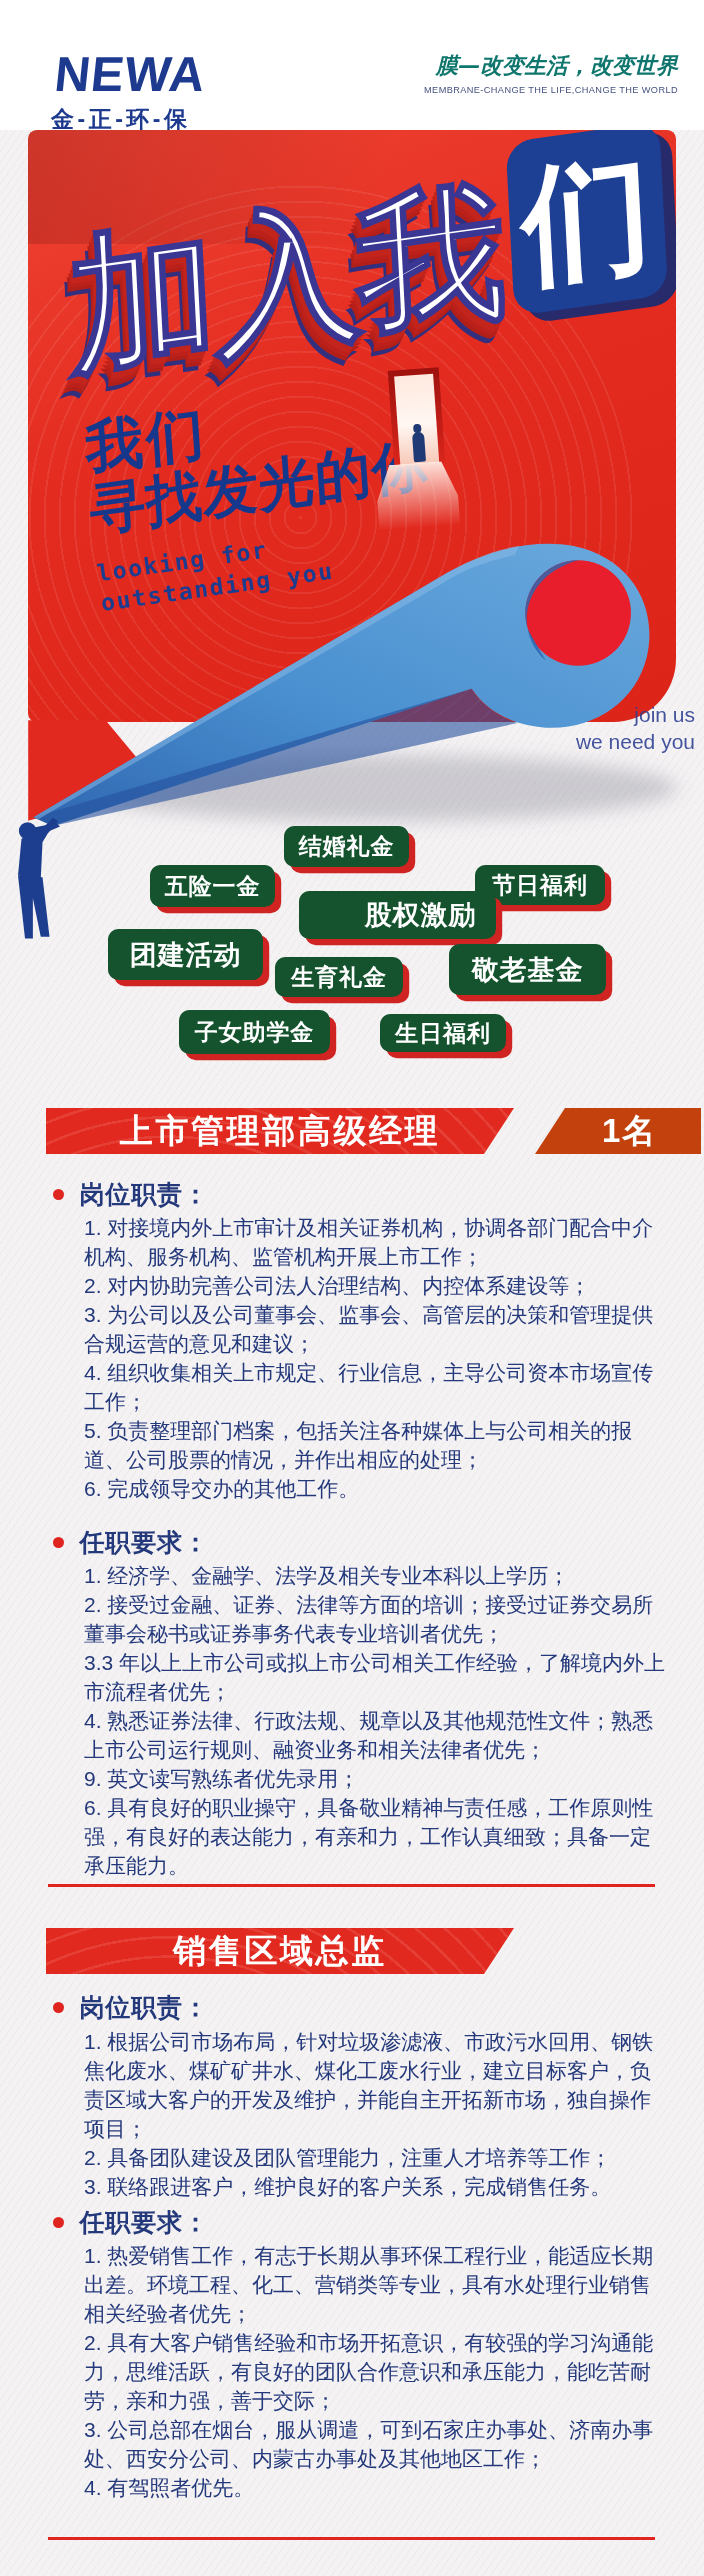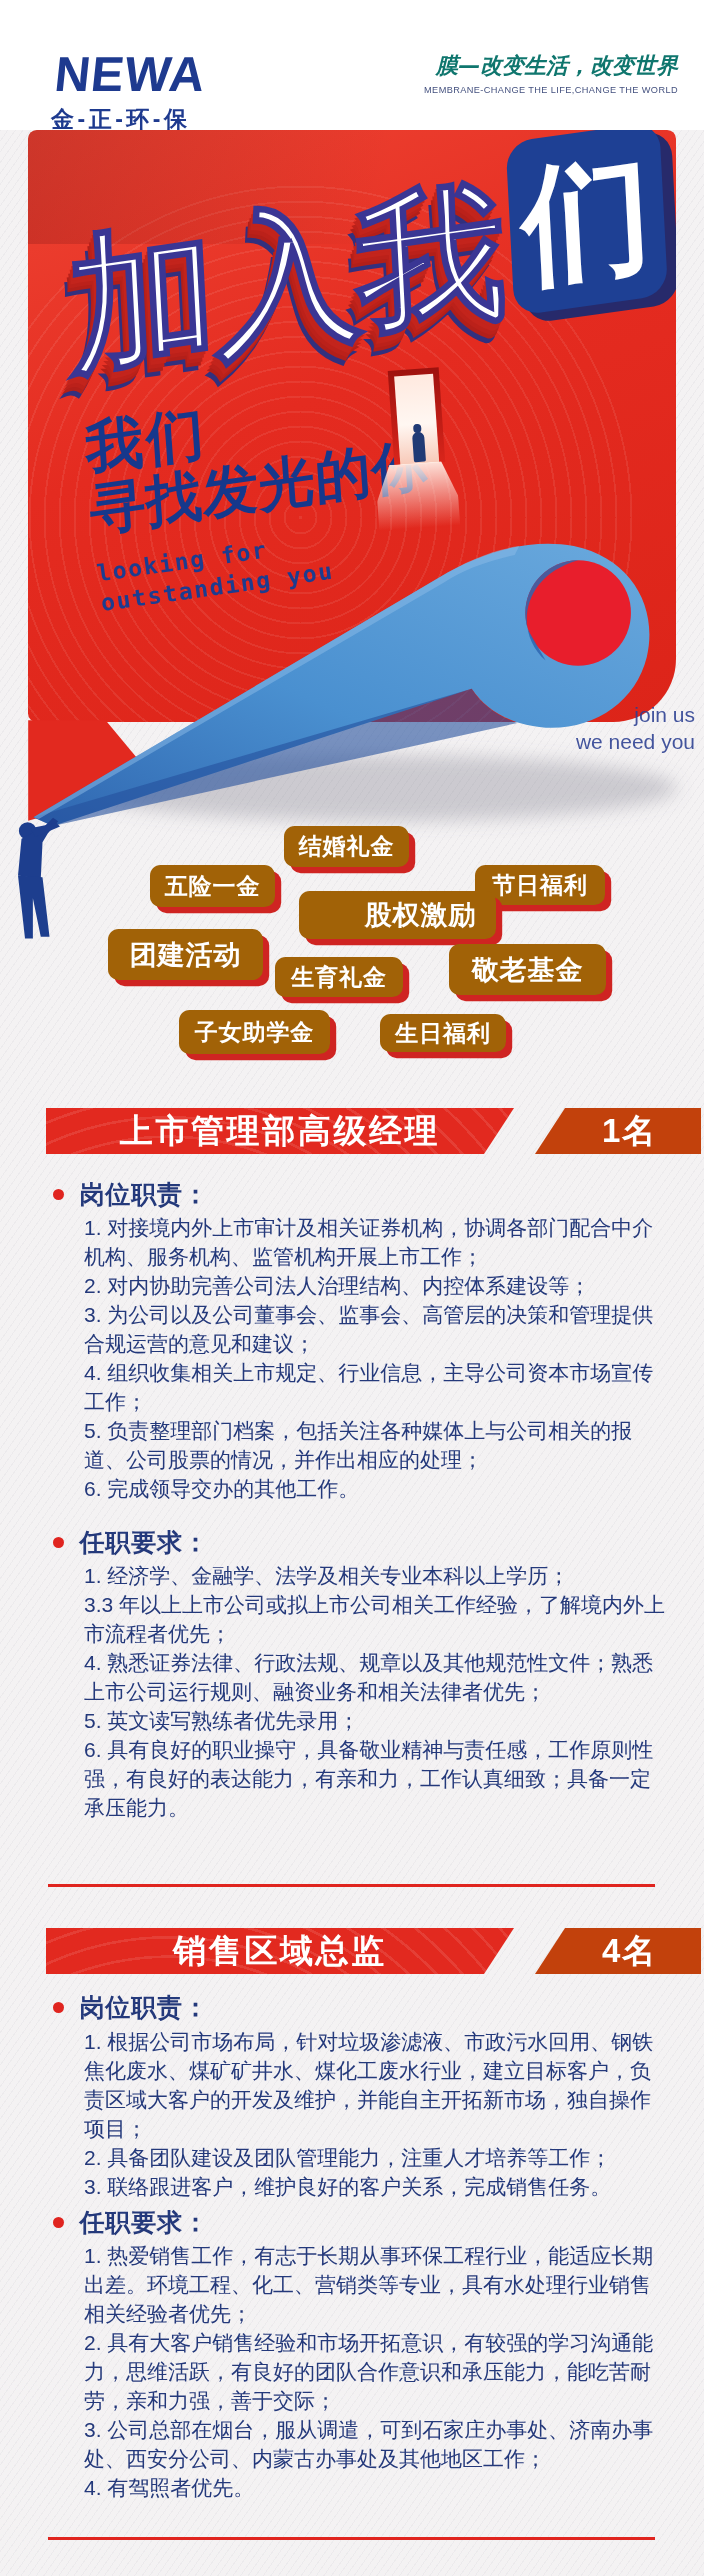--- a/index.html
+++ b/index.html
@@ -63,21 +63,21 @@
   .door-rays{position:absolute;left:349px;top:333px;width:81px;height:65px;transform:rotate(-4deg);
     clip-path:polygon(18% 0,82% 0,115% 100%,-15% 100%);
     background:linear-gradient(180deg,rgba(255,236,228,.95),rgba(255,255,255,0));}
   .join-us{left:526px;top:701px;width:169px;text-align:right;color:#2b3f92;
     font-size:21px;line-height:27px;font-weight:normal;opacity:.88;}
 
   
   .cone-svg{left:0;top:493px;width:704px;height:423px;}
 
   
-  .tag{position:absolute;background:#a16207;border-radius:10.6px;color:#fff;font-weight:bold;
+  .tag{position:absolute;background:#14532d;border-radius:10.6px;color:#fff;font-weight:bold;
     display:flex;align-items:center;justify-content:center;
     box-shadow:6.2px 6.2px 0 #cf2422;letter-spacing:0.9px;}
   .tag.small{font-size:23px;}
   .tag.large{font-size:27px;}
   .bt1{left:284px;top:826px;width:125px;height:41px;}
   .bt2{left:150px;top:865px;width:125px;height:42px;}
   .bt3{left:475px;top:865px;width:130px;height:40px;}
   .bt4{left:299px;top:891px;width:151px;height:48px;padding-left:46px;}
   .bt5{left:108px;top:929px;width:155px;height:51px;align-items:center;}
   .bt6{left:449px;top:944px;width:157px;height:51px;}
@@ -222,34 +222,32 @@
   <li>5. 负责整理部门档案，包括关注各种媒体上与公司相关的报道、公司股票的情况，并作出相应的处理；</li>
   <li>6. 完成领导交办的其他工作。</li>
 </ul>
 
 <div class="sec-head" style="top:1526px;">
   <span class="dot"></span>
   <span class="lbl">任职要求：</span>
 </div>
 <ul class="jlist" style="top:1561px;">
   <li>1. 经济学、金融学、法学及相关专业本科以上学历；</li>
+  <li>2. 接受过金融、证券、法律等方面的培训；接受过证券交易所董事会秘书或证券事务代表专业培训者优先；</li>
   <li>3.3 年以上上市公司或拟上市公司相关工作经验，了解境内外上市流程者优先；</li>
   <li>4. 熟悉证券法律、行政法规、规章以及其他规范性文件；熟悉上市公司运行规则、融资业务和相关法律者优先；</li>
-  <li>5. 英文读写熟练者优先录用；</li>
+  <li>9. 英文读写熟练者优先录用；</li>
   <li>6. 具有良好的职业操守，具备敬业精神与责任感，工作原则性强，有良好的表达能力，有亲和力，工作认真细致；具备一定承压能力。</li>
 </ul>
 
 <div class="divider" style="top:1884px;"></div>
 
 <div class="banner" style="top:1928px;">
   <div class="red">
     <span>销售区域总监</span>
-  </div>
-  <div class="blue">
-    <span>4名</span>
   </div>
 </div>
 
 <div class="sec-head" style="top:1991px;">
   <span class="dot"></span>
   <span class="lbl">岗位职责：</span>
 </div>
 <ul class="jlist" style="top:2027px;">
   <li>1. 根据公司市场布局，针对垃圾渗滤液、市政污水回用、钢铁焦化废水、煤矿矿井水、煤化工废水行业，建立目标客户，负责区域大客户的开发及维护，并能自主开拓新市场，独自操作项目；</li>
   <li>2. 具备团队建设及团队管理能力，注重人才培养等工作；</li>

